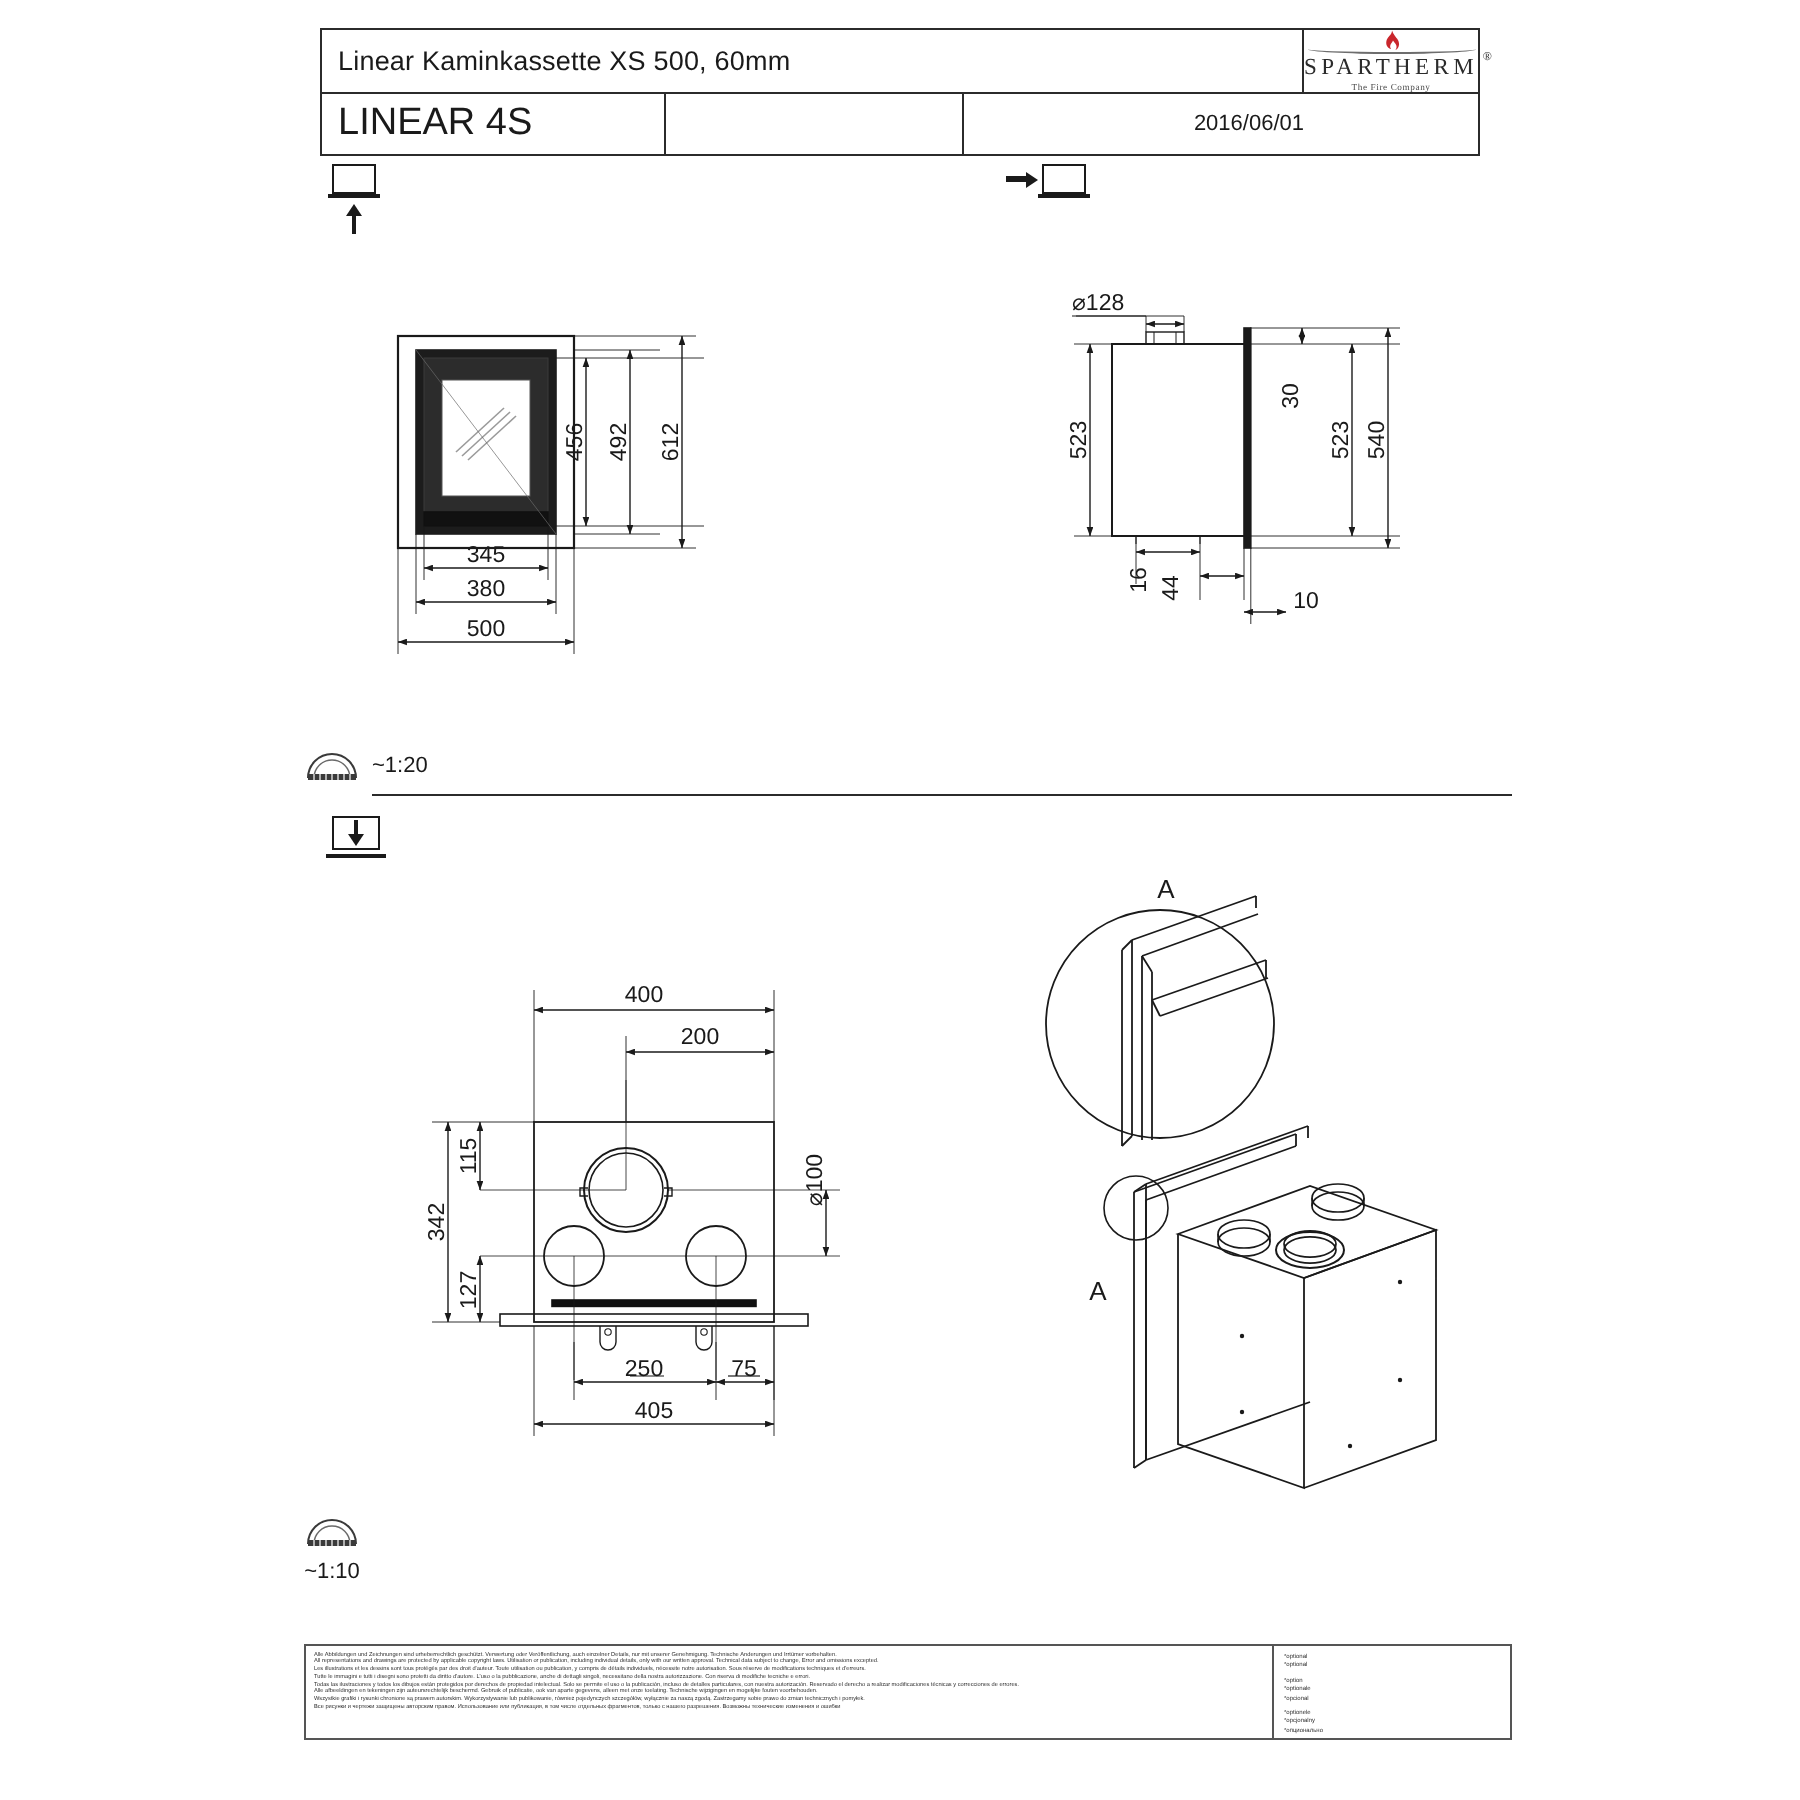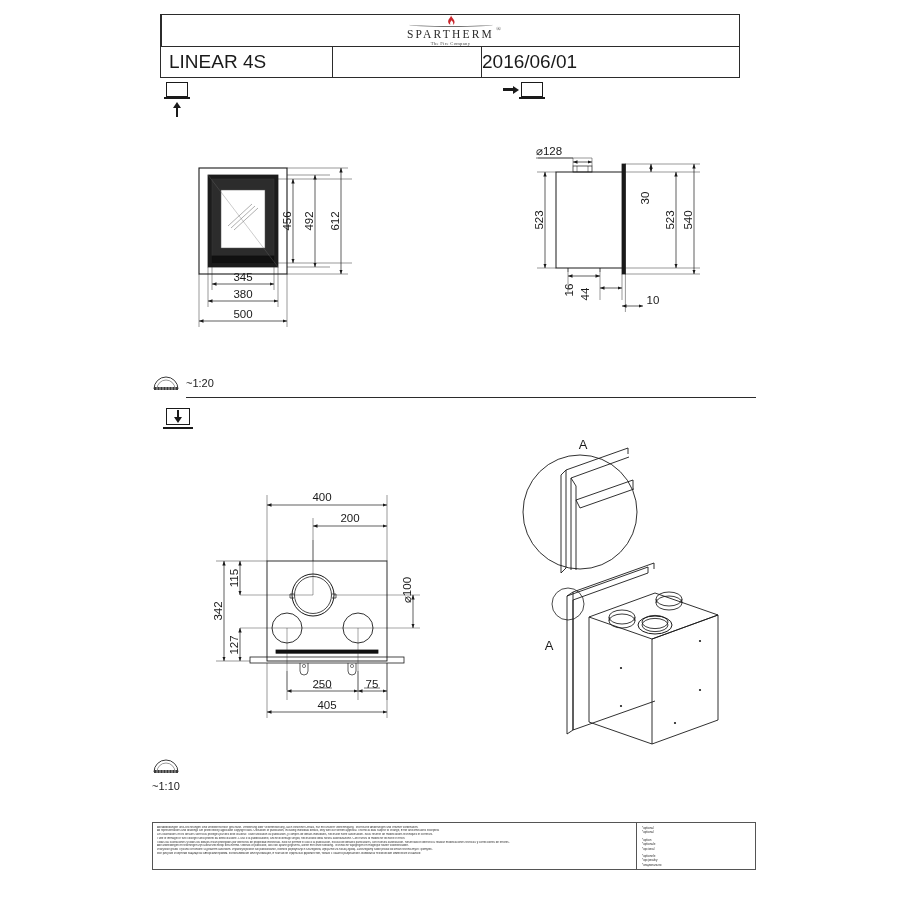--- a/index.html
+++ b/index.html
@@ -59,23 +59,23 @@
     font-size: 19px;
   }
   .hdr-blank-cell {
     flex: 0 0 148px;
     border-right: 1px solid #2b2b2b;
   }
   .hdr-date-cell {
     flex: 0 0 170px;
     display: flex;
     align-items: center;
-    justify-content: flex-start;
-    box-sizing: border-box;
-    font-size: 19px;
+    justify-content: flex-end;
+    box-sizing: border-box;
+    font-size: 11px;
   }
   .hdr-logo-cell {
     flex: 1 1 auto;
     border-left: 1px solid #2b2b2b;
     display: flex;
     align-items: center;
     justify-content: center;
     position: relative;
   }
   .logo-wrap {
@@ -238,20 +238,23 @@
   }
   .footer-opt .gap { height: 3.2px; }
 </style>
 </head>
 <body>
 
 <div class="page">
 
   <div class="header">
     <div class="hdr-row hdr-row-top">
+      <div class="hdr-title-cell">
+        <span>Linear Kaminkassette XS 500, 60mm</span>
+      </div>
       <div class="hdr-logo-cell" style="border-left:1px solid #2b2b2b;">
         <div class="logo-wrap">
           <svg class="logo-flame" width="20" height="22" viewBox="0 0 20 22">
             <path d="M10 0.5 C10 4 7.2 5.5 5.6 8.2 C4.1 10.8 4.3 14.6 6.6 16.6 C7.6 17.5 8.6 17.8 9.1 17.8 C8.2 16.6 8.0 15.0 8.7 13.6 C9.3 12.3 10.6 11.4 10.9 9.9 C11.6 11.1 12.6 11.9 13.4 13.1 C14.6 14.9 14.6 17.2 13.2 18.6 C15.1 17.9 16.5 15.9 16.6 13.5 C16.8 10.1 14.6 8.0 12.8 5.6 C11.5 3.9 10.6 2.3 10 0.5 Z" fill="#c9262c"></path>
           </svg>
           <div class="logo-sweep"></div>
           <div class="logo-word">
             <span>SPARTHERM</span><span class="logo-reg">®</span>
           </div>
           <div class="logo-tag">The Fire Company</div>

